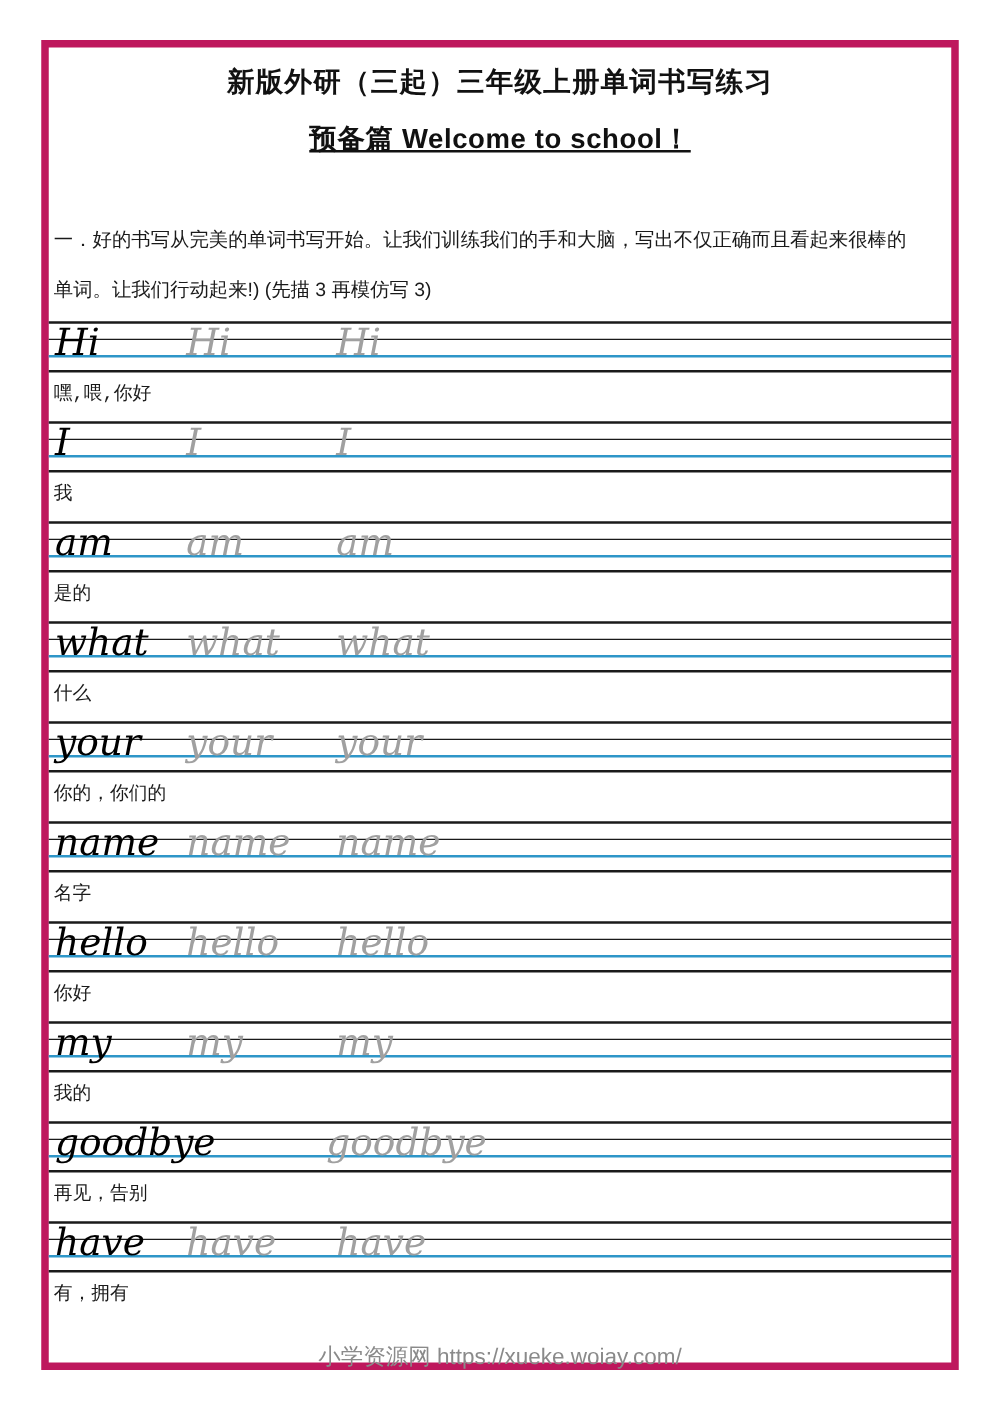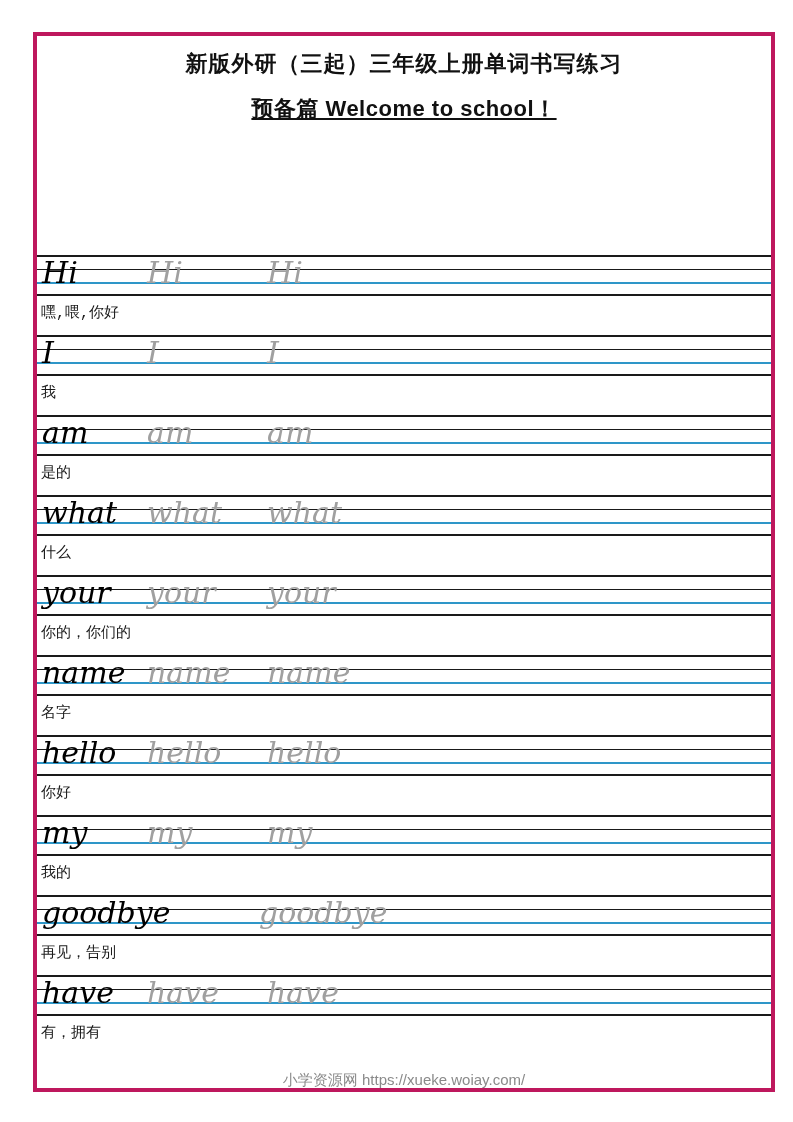--- a/index.html
+++ b/index.html
@@ -7,23 +7,22 @@
     width: 793px; height: 1122px;
     background: #ffffff;
     font-family: "Liberation Sans", sans-serif;
     position: relative;
     overflow: hidden;
   }
   .sheet {
     position: absolute;
     left: 33px; top: 32px;
     width: 722px; height: 1052px;
-    border: 4px solid #be185d;
+    border: 6px solid #be185d;
     background: #fff;
-    padding-left: 12px;
   }
   .title {
     position: absolute; top: 13px; left: 0; right: 0;
     text-align: center;
     font-size: 22px; font-weight: bold; color: #111;
     letter-spacing: 1px;
     font-family: "Liberation Sans", sans-serif;
   }
   .subtitle {
     position: absolute; top: 58px; left: 0; right: 0;
@@ -65,33 +64,37 @@
   .word.main  { color: var(--ink-black, #000); }
   .word.trace { color: var(--trace-gray, #a0a0a0); }
   .meaning {
     position: absolute; top: 48px; left: 4px;
     font-size: 15px; color: #1a1a1a;
     font-family: Liberation Mono, monospace;
   }
   .footer {
     position: absolute; top: 1035px; left: 0; right: 0;
     text-align: center;
-    font-size: 15px; color: #8a8a8a;
+    font-size: 18px; color: #8a8a8a;
   }
 </style>
 </head>
 <body>
 
 <div class="sheet">
 
   <div class="title">新版外研（三起）三年级上册单词书写练习</div>
 
   <div class="subtitle">预备篇 Welcome to school！</div>
 
 
+  <div class="instructions">
+    <div class="instr-line">一．好的书写从完美的单词书写开始。让我们训练我们的手和大脑，写出不仅正确而且看起来很棒的</div>
+    <div class="instr-line">单词。让我们行动起来!) (先描 3 再模仿写 3)</div>
+  </div>
 
   <div id="word-blocks">
       <div class="word-block">
         <div class="writing-grid">
           <div class="grid-line l1"></div>
           <div class="grid-line l2"></div>
           <div class="grid-line baseline"></div>
           <div class="grid-line l4"></div>
           <span class="word main" style="left: 5px;">Hi</span>
           <span class="word trace" style="left: 110px;">Hi</span>

